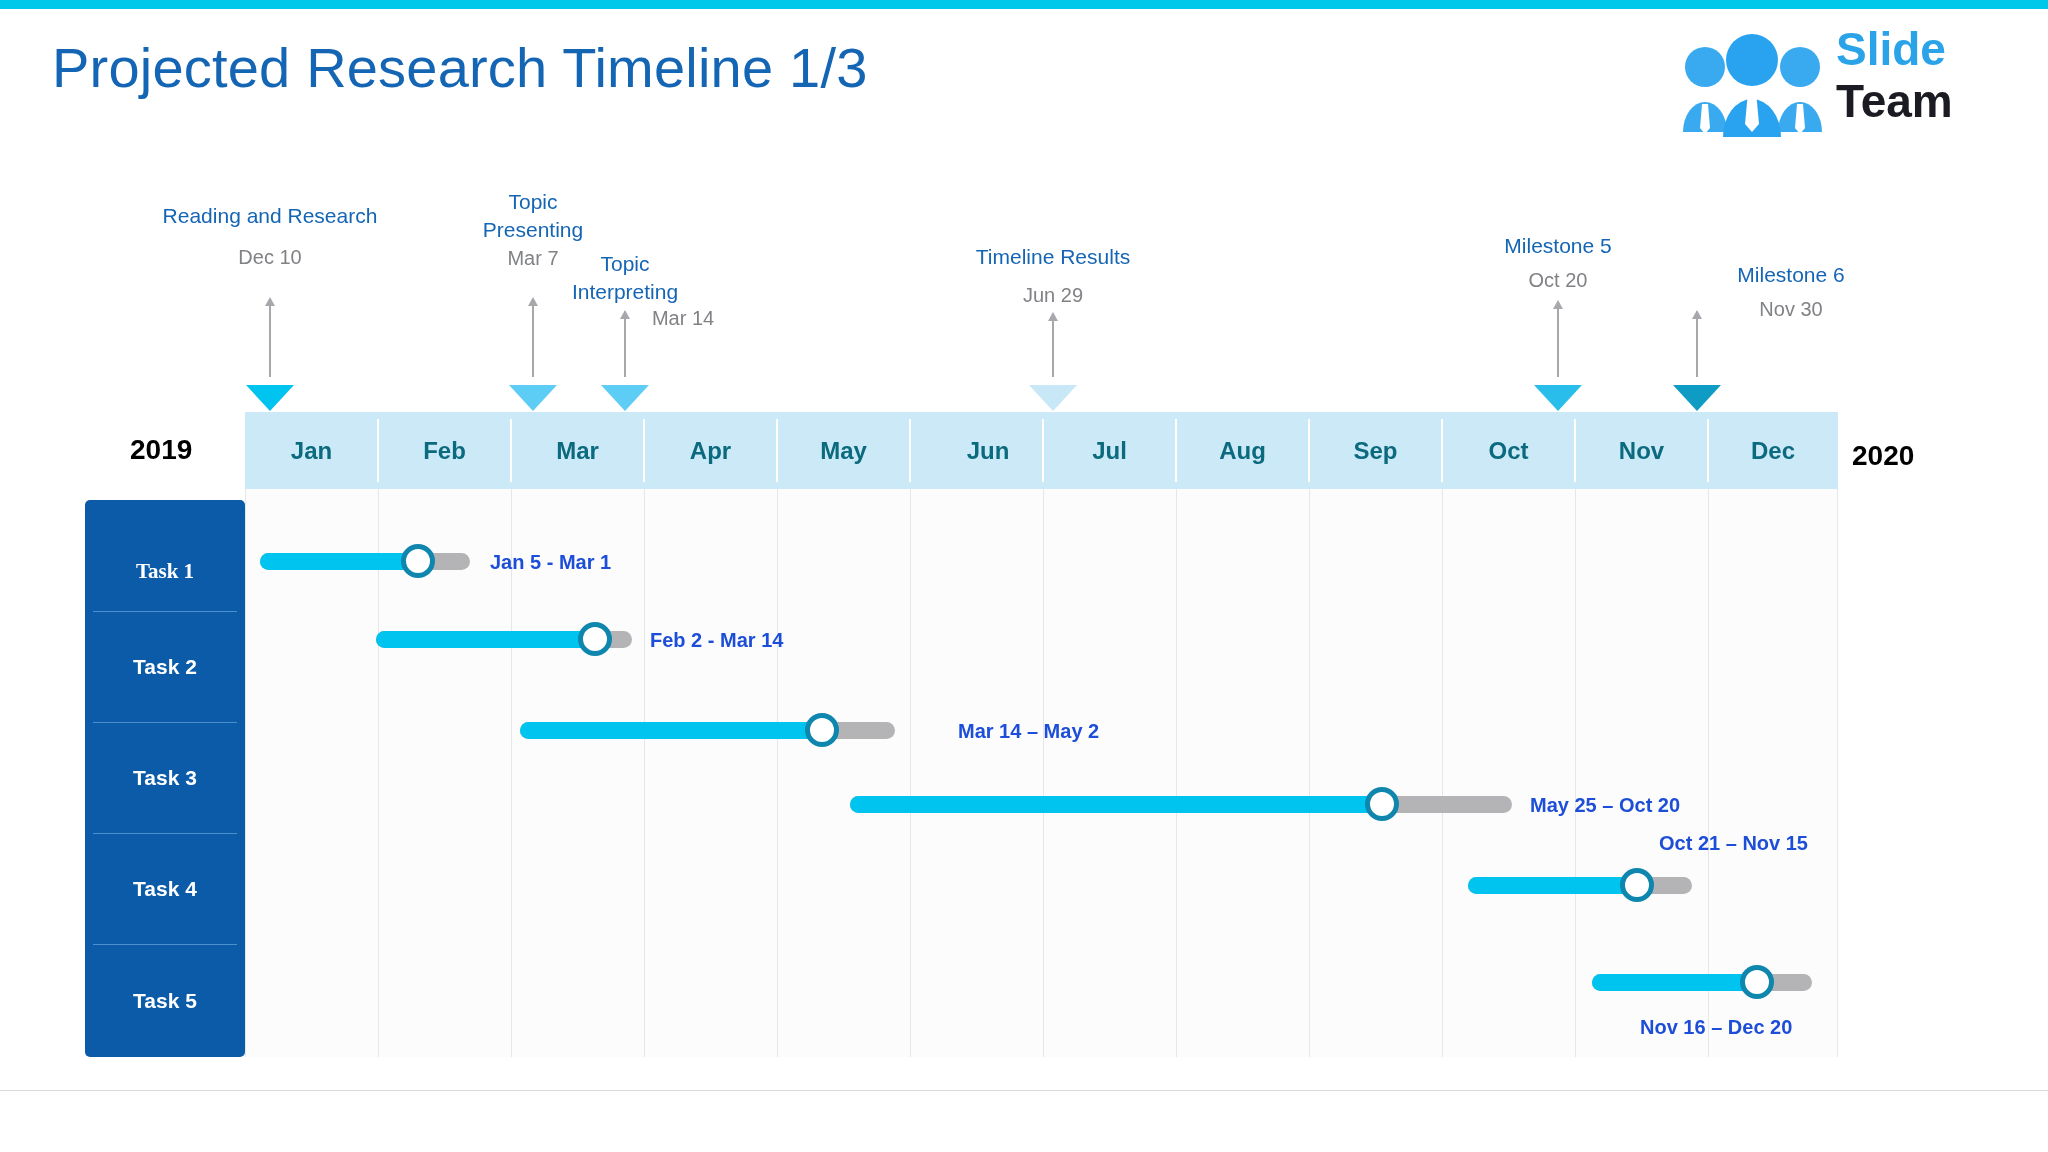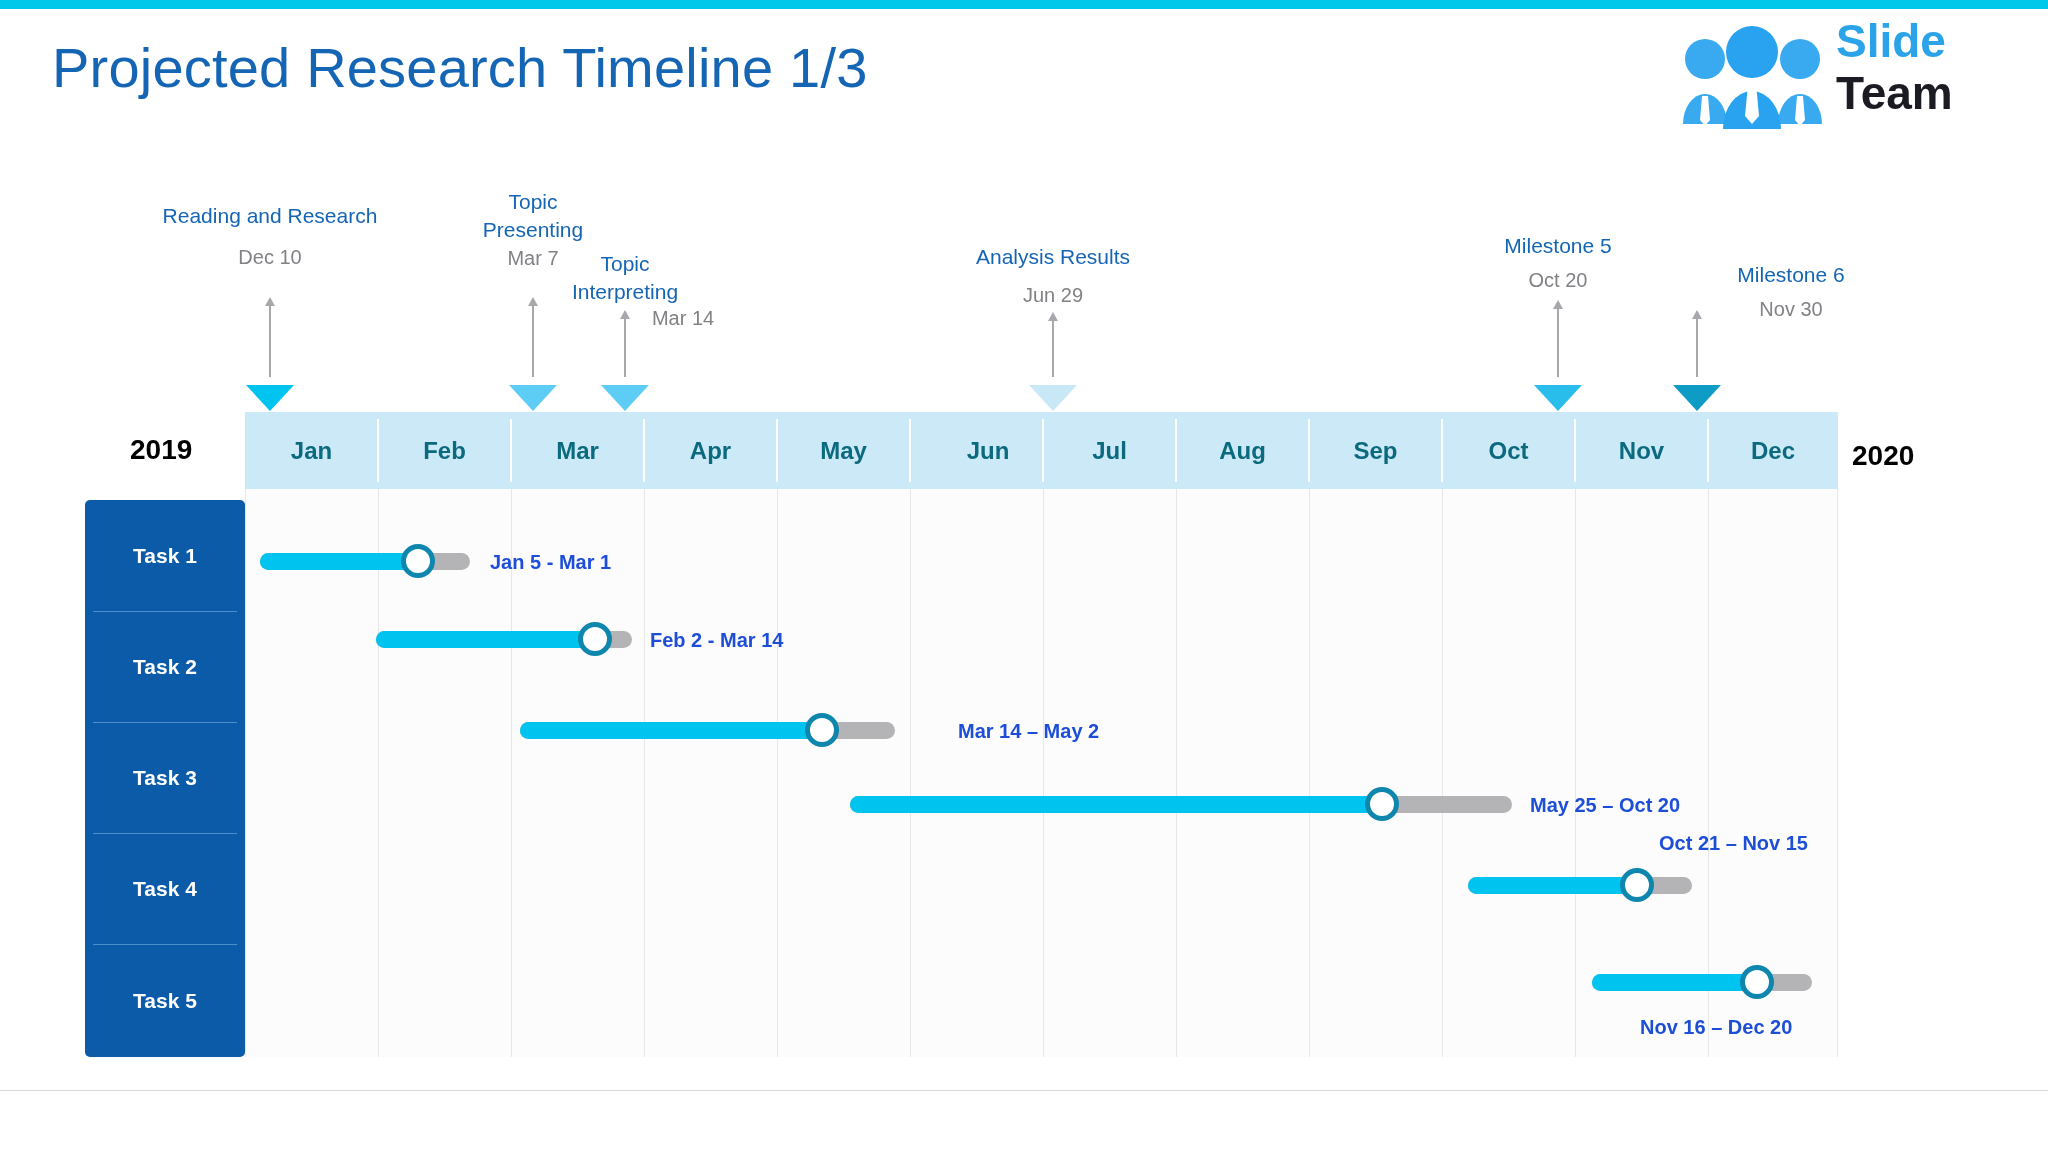--- a/index.html
+++ b/index.html
@@ -15,21 +15,21 @@
     position:absolute;left:0;top:0;width:2048px;height:9px;
     background:#00c8ea;
   }
   
   .slide-title{
     position:absolute;left:52px;top:35px;
     font-size:56px;color:#1565b5;font-weight:400;
     letter-spacing:.2px;white-space:nowrap;
   }
   
-  .logo{position:absolute;right:20px;top:14px;width:350px;height:120px;}
+  .logo{position:absolute;right:20px;top:22px;width:350px;height:120px;}
   .logo-people{position:absolute;left:0;top:10px;width:150px;height:105px;}
   .logo-text{position:absolute;left:158px;top:2px;width:195px;height:115px;}
   .logo-slide{
     position:absolute;left:0;top:0;font-size:46px;font-weight:bold;color:#2aa3e8;
     line-height:50px;
   }
   .logo-team{
     position:absolute;left:0;top:52px;font-size:46px;font-weight:bold;color:#1b1b23;
     line-height:50px;
   }
@@ -159,21 +159,21 @@
 
 <div class="milestone">
   <div class="ms-name" style="left:625px;top:250px;">Topic</div>
   <div class="ms-name" style="left:625px;top:278px;">Interpreting</div>
   <div class="ms-date" style="left:683px;top:305px;">Mar 14</div>
   <div class="ms-stem" style="left:624px;top:318px;height:59px;"></div>
   <div class="ms-tri" style="left:601px;top:385px;border-top:26px solid #5ecdf5;"></div>
 </div>
 
 <div class="milestone">
-  <div class="ms-name" style="left:1053px;top:243px;">Analysis Results</div>
+  <div class="ms-name" style="left:1053px;top:243px;">Timeline Results</div>
   <div class="ms-date" style="left:1053px;top:282px;">Jun 29</div>
   <div class="ms-stem" style="left:1052px;top:320px;height:57px;"></div>
   <div class="ms-tri" style="left:1029px;top:385px;border-top:26px solid #c8e8f8;"></div>
 </div>
 
 <div class="milestone">
   <div class="ms-name" style="left:1558px;top:232px;">Milestone 5</div>
   <div class="ms-date" style="left:1558px;top:267px;">Oct 20</div>
   <div class="ms-stem" style="left:1557px;top:308px;height:69px;"></div>
   <div class="ms-tri" style="left:1534px;top:385px;border-top:26px solid #29bdec;"></div>
@@ -226,21 +226,21 @@
   <div class="grid-line" style="left:798px;"></div>
   <div class="grid-line" style="left:931px;"></div>
   <div class="grid-line" style="left:1064px;"></div>
   <div class="grid-line" style="left:1197px;"></div>
   <div class="grid-line" style="left:1330px;"></div>
   <div class="grid-line" style="left:1463px;"></div>
   <div class="grid-line" style="left:1592px;"></div>
 </div>
 
 <div class="task-sidebar">
-  <div class="task-row" style="top:0px;height:111px;">Task 1</div>
+  <div class="task-row" style="top:16px;height:111px;font-family:Liberation Serif, serif;">Task 1</div>
   <div class="task-div" style="top:111px;"></div>
   <div class="task-row" style="top:111px;height:111px;">Task 2</div>
   <div class="task-div" style="top:222px;"></div>
   <div class="task-row" style="top:222px;height:111px;">Task 3</div>
   <div class="task-div" style="top:333px;"></div>
   <div class="task-row" style="top:333px;height:111px;">Task 4</div>
   <div class="task-div" style="top:444px;"></div>
   <div class="task-row" style="top:444px;height:113px;">Task 5</div>
 </div>
 

